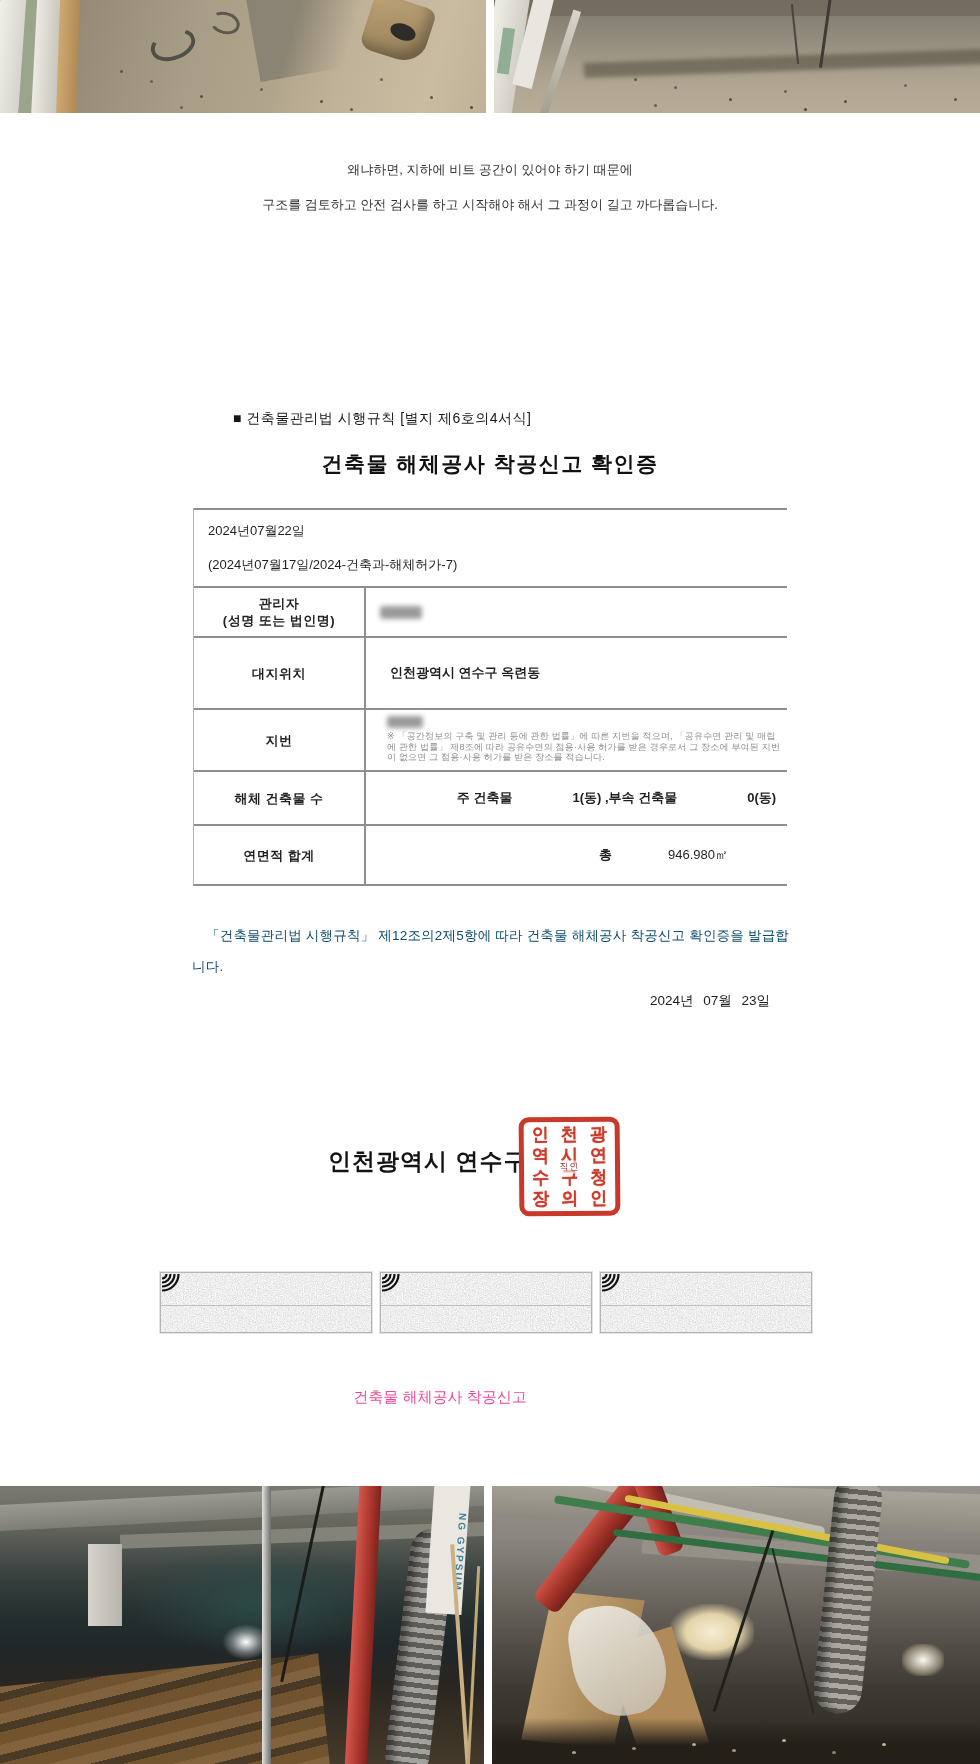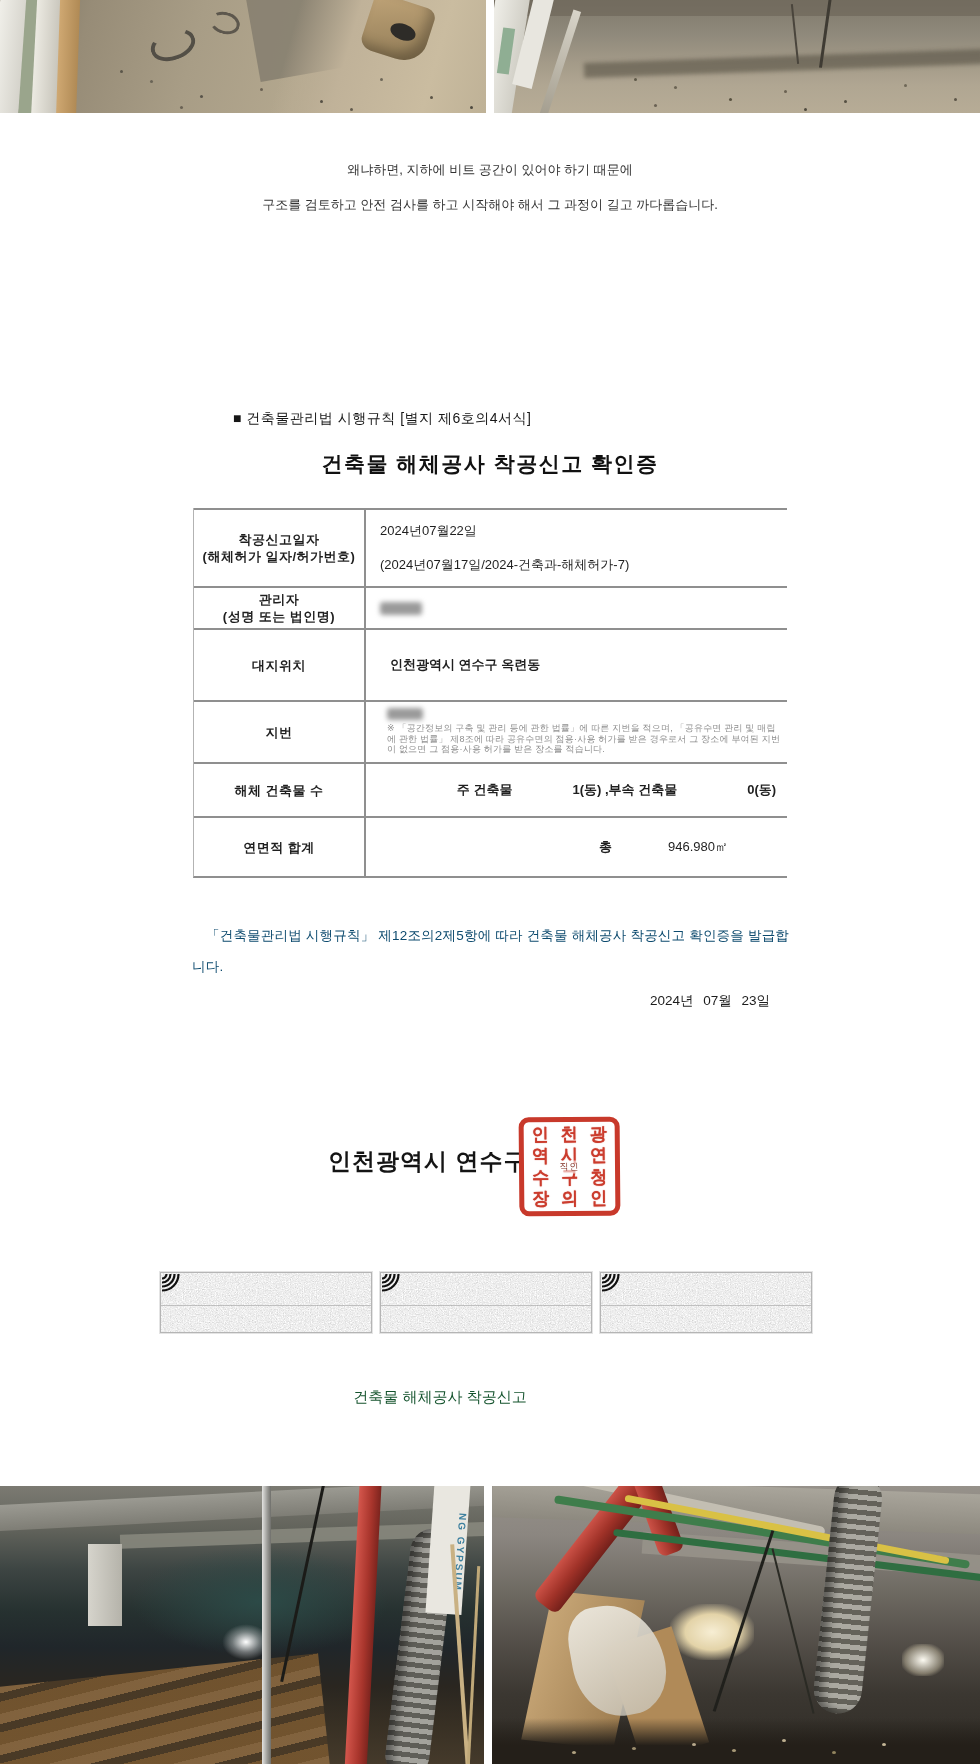--- a/index.html
+++ b/index.html
@@ -49,21 +49,21 @@
   
   .intro { position:absolute; top:152px; left:0; width:980px; text-align:center; font-size:13px; line-height:35px; color:#333; }
   .intro span { display:block; }
 
   
   .doc-form-ref { position:absolute; left:192px; top:410px; font-size:14px; color:#161616; letter-spacing:.5px;margin-left:41px; }
   .doc-title { position:absolute; left:0; top:450px; width:980px; text-align:center; font-size:21px; font-weight:700; letter-spacing:1.5px; color:#111; }
 
   .doc-table { position:absolute; left:193px; top:508px; width:594px; border-left:1px solid #b3b3b3; border-bottom:2px solid #8f8f8f; }
   .t-row { display:flex; border-top:2px solid #8f8f8f; }
-  .r1{height:78px} .r2{height:42px} .r3{height:72px} .r4{height:62px} .r5{height:54px} .r6{height:60px}
+  .r1{height:78px} .r2{height:50px} .r3{height:72px} .r4{height:62px} .r5{height:54px} .r6{height:60px}
   .t-label { width:172px; border-right:2px solid #8f8f8f; display:flex; flex-direction:column; align-items:center; justify-content:center; text-align:center; font-size:13px; font-weight:600; color:#1f1f1f; letter-spacing:.5px; line-height:17px; }
   .t-value { flex:1; padding-left:14px; display:flex; flex-direction:column; justify-content:center; font-size:13px; color:#1f1f1f; }
   .r1 .t-value { justify-content:space-between; padding-top:12px; padding-bottom:12px; }
   .r3 .t-value, .r5 .t-value, .r6 .t-value { font-weight:600;padding-left:24px; }
   .v-redact { display:inline-block; width:42px; height:13px; background:#9a9a9a; border-radius:3px; filter:blur(2.5px); }
   .r4 .t-value { justify-content:flex-start; padding-top:6px;padding-left:21px; }
   .r4 .v-redact { width:36px; height:12px; margin-bottom:3px; }
   .t-note { font-size:9px; line-height:10.5px; color:#8e8e8e; font-weight:400; padding-right:6px; letter-spacing:.2px; }
   .row-inline { flex-direction:row !important; align-items:center; }
   .r5 .k1{margin-left:56px} .r5 .v1{margin-left:60px} .r5 .k2{} .r5 .v2{margin-left:70px}
@@ -78,21 +78,21 @@
   .seal-center { position:absolute; left:50%; top:50%; transform:translate(-50%,-50%); font-size:9px; color:#7e2a1f; background:rgba(255,255,255,.6); padding:0 1px; font-weight:400; letter-spacing:1px; }
 
   
   .strips { position:absolute; left:160px; top:1272px; width:652px; height:61px; display:flex; gap:8px; }
   .strip { position:relative; flex:1; border:1px solid #b5b5b5; box-shadow:0 0 0 1px #e4e4e4; background:#d9d9d9; overflow:hidden; }
   .strip svg.noise-fill { display:block; width:100%; height:100%; }
   .strip .midline { position:absolute; left:0; right:0; top:55%; height:1px; background:#9a9a9a; opacity:.55; }
   .corner-arcs { position:absolute; left:1px; top:1px; }
 
   
-  .caption { position:absolute; left:0; top:1388px; width:880px; text-align:center; font-size:15px; color:#14532d; }
+  .caption { position:absolute; left:0; top:1388px; width:880px; text-align:center; font-size:15px; color:#ec4899; }
 
   
   .bl-base { inset:0; background:linear-gradient(180deg,#7b7a72 0%,#63645c 15%,#3d4543 30%,#263130 45%,#20262a 58%,#2a2620 72%,#383024 86%,#453a2b 100%); }
   .bl-beam1 { top:6px; left:-10px; width:520px; height:26px; background:linear-gradient(180deg,#9b9a92,#7e7d75); transform:rotate(-3deg); }
   .bl-beam2 { top:42px; left:120px; width:380px; height:14px; background:#8a897f; transform:rotate(-2deg); opacity:.85; }
   .bl-teal { left:130px; top:60px; width:260px; height:110px; background:radial-gradient(ellipse,#2c4a47 0%,rgba(24,38,38,0) 70%); }
   .bl-col { left:88px; top:58px; width:34px; height:82px; background:linear-gradient(90deg,#d6d4cc,#b5b3aa); }
   .bl-glare { left:222px; top:138px; width:48px; height:36px; background:radial-gradient(#ffffff 0%,rgba(255,255,255,.35) 40%,transparent 70%); }
   .bl-bench { left:-20px; top:185px; width:345px; height:115px; transform:rotate(-6deg); background:repeating-linear-gradient(172deg,#85653f 0 10px,#4a3a26 10px 18px,#74552f 18px 30px); opacity:.95; }
   .bl-pole { left:262px; top:0; width:9px; height:278px; background:linear-gradient(90deg,#e3e3e1,#9a9a96 60%,#6f6f6b); }
@@ -172,24 +172,20 @@
     <span>왜냐하면, 지하에 비트 공간이 있어야 하기 때문에</span>
     <span>구조를 검토하고 안전 검사를 하고 시작해야 해서 그 과정이 길고 까다롭습니다.</span>
   </p>
 
   <div>
     <div class="doc-form-ref">■ 건축물관리법 시행규칙 [별지 제6호의4서식]</div>
     <h1 class="doc-title">건축물 해체공사 착공신고 확인증</h1>
 
     <div class="doc-table">
       <div class="t-row r1">
-        <div class="t-label">
-          <span>착공신고일자</span>
-          <span>(해체허가 일자/허가번호)</span>
-        </div>
         <div class="t-value">
           <span>2024년07월22일</span>
           <span>(2024년07월17일/2024-건축과-해체허가-7)</span>
         </div>
       </div>
       <div class="t-row r2">
         <div class="t-label">
           <span>관리자</span>
           <span>(성명 또는 법인명)</span>
         </div>

